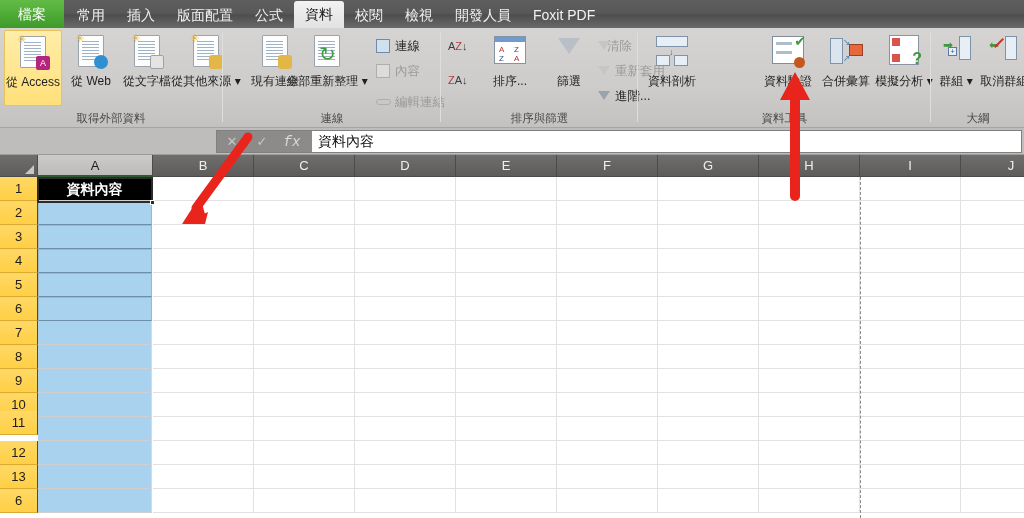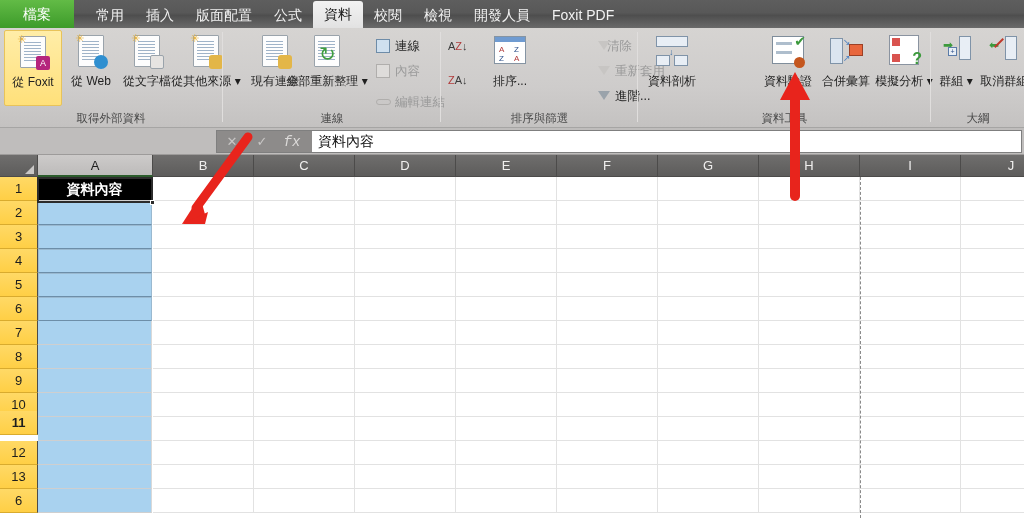--- a/index.html
+++ b/index.html
@@ -18,21 +18,21 @@
     background: linear-gradient(to bottom, #5e5e5e 0%, #585858 45%, #4e4e4e 55%, #6a6a6a 100%);
     display: flex; align-items: flex-end;
   }
   .tab {
     height: 26px; line-height: 26px; padding: 0 11px;
     font-size: 14px; color: #f2f2f2; white-space: nowrap; cursor: default;
   }
   .tab.file {
     background: linear-gradient(to bottom, #62bb46 0%, #3d9b2a 100%);
     color: #fff; font-weight: normal; height: 28px; line-height: 28px;
-    padding: 0 23px; margin-right: 11px;
+    padding: 0 18px; margin-right: 2px;
   }
   .tab.active {
     background: linear-gradient(to bottom, #f2f2f2 0%, #e2e2e2 100%);
     color: #1b1b1b; border-radius: 3px 3px 0 0; height: 27px; line-height: 27px;
   }
 
   
   .ribbon {
     position: absolute; top: 28px; left: 0; width: 1024px; height: 100px;
     background: linear-gradient(to bottom, #d6d4d2 0%, #cecccb 60%, #c4c2c1 100%);
@@ -196,21 +196,21 @@
   </div>
 
   <div class="ribbon">
 
     <div class="rgroup" style="left:0; width:143px;">
       <div class="bigbtn hl" style="left:4px;">
         <span class="docicon">
           <span class="spark">✳</span>
           <span class="badge" style="background:#b5257d;">A</span>
         </span>
-        <span class="lbl">從 Foxit</span>
+        <span class="lbl">從 Access</span>
       </div>
       <div class="bigbtn" style="left:62px;">
         <span class="docicon">
           <span class="spark">✳</span>
           <span class="badge" style="background:#2f8fd0; border-radius:50%;"></span>
         </span>
         <span class="lbl">從 Web</span>
       </div>
       <div class="bigbtn" style="left:118px;">
         <span class="docicon">
@@ -268,20 +268,24 @@
       </div>
       <div class="bigbtn" style="left:38px; width:60px;">
         <span style="position:absolute; left:14px; top:6px; width:32px; height:28px; background:#fff; border:1px solid #8594a3;">
           <span style="position:absolute; left:0; top:0; right:0; height:5px; background:#6f9bd1;"></span>
           <span style="position:absolute; left:4px; top:8px; font-size:8px; color:#b03a3a;">A</span>
           <span style="position:absolute; left:19px; top:8px; font-size:8px; color:#2b4f8a;">Z</span>
           <span style="position:absolute; left:4px; top:17px; font-size:8px; color:#2b4f8a;">Z</span>
           <span style="position:absolute; left:19px; top:17px; font-size:8px; color:#b03a3a;">A</span>
         </span>
         <span class="lbl">排序...</span>
+      </div>
+      <div class="bigbtn" style="left:102px; width:50px;">
+        <span style="position:absolute; left:14px; top:8px; width:0; height:0; border-left:11px solid transparent; border-right:11px solid transparent; border-top:16px solid #b9bfc6;"></span>
+        <span class="lbl">篩選</span>
       </div>
       <div class="smallbtn dis" style="left:156px; top:8px;">
         <span class="ico" style="left:0; top:5px; width:0; height:0; border-left:6px solid transparent; border-right:6px solid transparent; border-top:9px solid #c7c5c3;"></span>
         <span style="margin-left:9px;">清除</span>
       </div>
       <div class="smallbtn dis" style="left:156px; top:33px;">
         <span class="ico" style="left:0; top:5px; width:0; height:0; border-left:6px solid transparent; border-right:6px solid transparent; border-top:9px solid #c7c5c3;"></span>
         <span style="margin-left:17px;">重新套用</span>
       </div>
       <div class="smallbtn" style="left:156px; top:58px;">
@@ -382,21 +386,21 @@
         <div class="rowhead sel" style="top: 22px;">1</div>
         <div class="rowhead sel" style="top: 46px;">2</div>
         <div class="rowhead sel" style="top: 70px;">3</div>
         <div class="rowhead sel" style="top: 94px;">4</div>
         <div class="rowhead sel" style="top: 118px;">5</div>
         <div class="rowhead sel" style="top: 142px;">6</div>
         <div class="rowhead sel" style="top: 166px;">7</div>
         <div class="rowhead sel" style="top: 190px;">8</div>
         <div class="rowhead sel" style="top: 214px;">9</div>
         <div class="rowhead sel" style="top: 238px;">10</div>
-        <div class="rowhead sel" style="top: 256px; font-weight: bold;">11</div>
+        <div class="rowhead sel" style="top: 256px;">11</div>
         <div class="rowhead sel" style="top: 286px;">12</div>
         <div class="rowhead sel" style="top: 310px;">13</div>
         <div class="rowhead sel" style="top: 334px;">6</div>
       </div>
     <div id="cells">
         <div class="cellA hdr" style="top: 22px;">資料內容</div>
         <div class="cell" style="left: 153px; top: 22px; width: 101px;"></div>
         <div class="cell" style="left: 254px; top: 22px; width: 101px;"></div>
         <div class="cell" style="left: 355px; top: 22px; width: 101px;"></div>
         <div class="cell" style="left: 456px; top: 22px; width: 101px;"></div>

